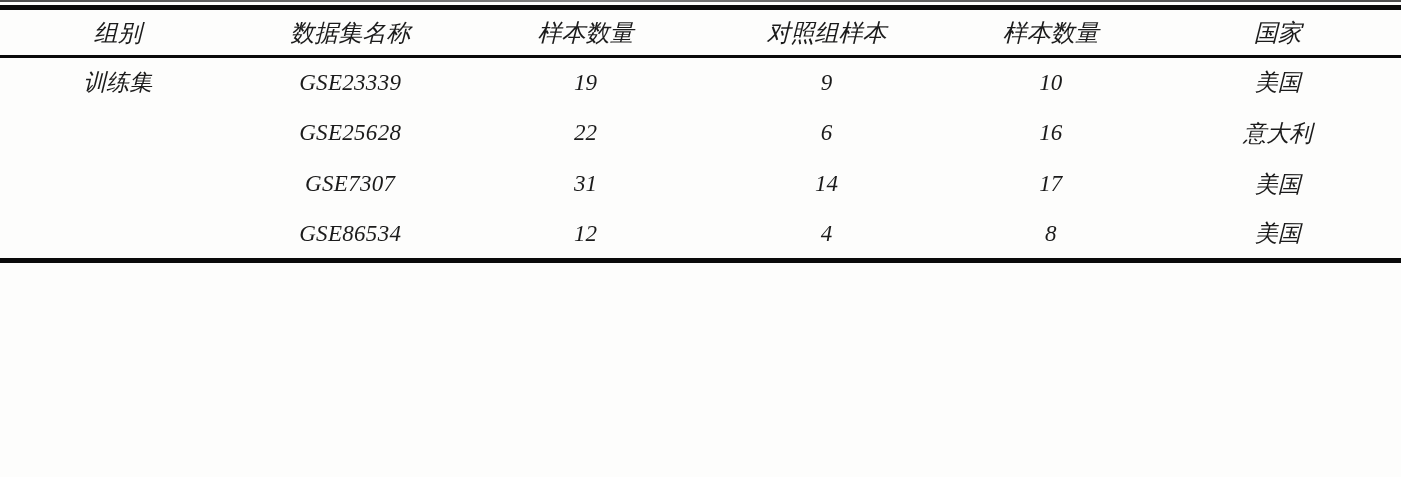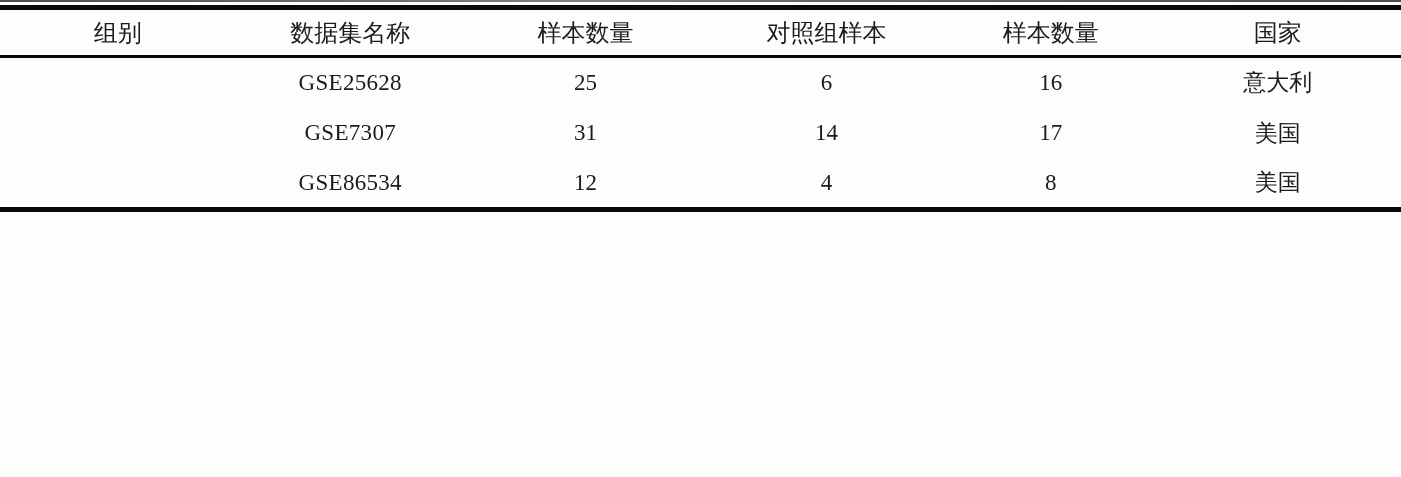--- a/index.html
+++ b/index.html
@@ -28,20 +28,21 @@
   }
   table.three-line{
     position:absolute;
     top:5px;
     left:0;
     width:1401px;
     border-collapse:collapse;
     table-layout:fixed;
     border-top:5px solid var(--rule);
     border-bottom:5px solid var(--rule);
+    font-style:italic;
   }
   thead tr{height:49px;}
   thead th{
     border-bottom:3px solid var(--rule);
     font-weight:normal;
     font-size:24px;
     text-align:center;
     vertical-align:middle;
     padding:0;
     white-space:nowrap;
@@ -76,23 +77,31 @@
         <th>组别</th>
         <th>数据集名称</th>
         <th>样本数量</th>
         <th>对照组样本</th>
         <th>样本数量</th>
         <th>国家</th>
       </tr>
     </thead>
     <tbody>
       <tr>
+        <td>训练集</td>
+        <td class="latin">GSE23339</td>
+        <td>19</td>
+        <td>9</td>
+        <td>10</td>
+        <td>美国</td>
+      </tr>
+      <tr>
         <td></td>
         <td class="latin">GSE25628</td>
-        <td>25</td>
+        <td>22</td>
         <td>6</td>
         <td>16</td>
         <td>意大利</td>
       </tr>
       <tr>
         <td></td>
         <td class="latin">GSE7307</td>
         <td>31</td>
         <td>14</td>
         <td>17</td>

